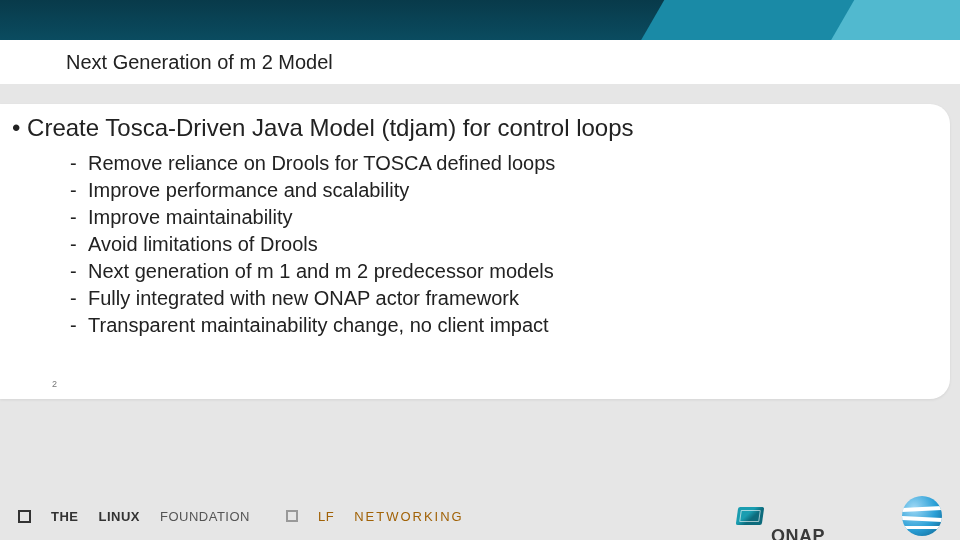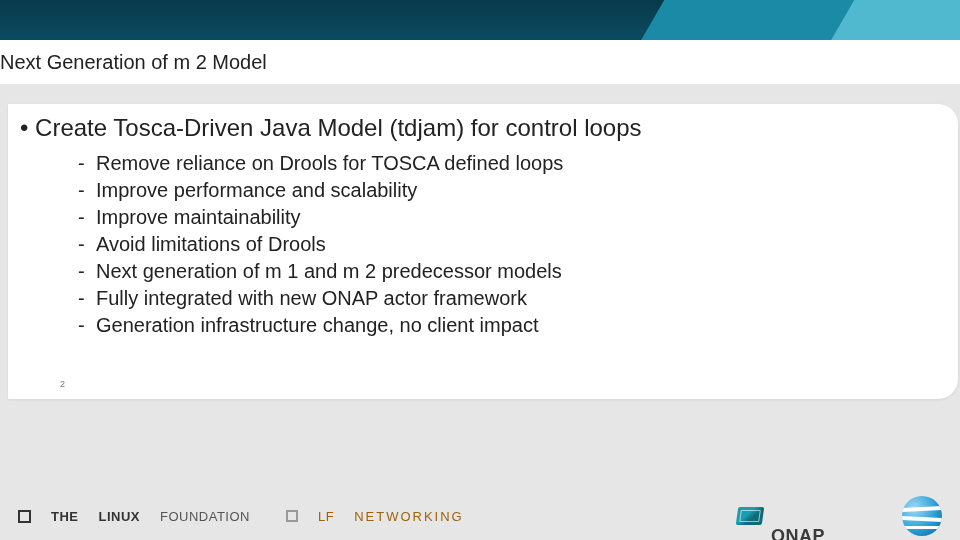--- a/index.html
+++ b/index.html
@@ -27,30 +27,31 @@
     background: #51b9cf;
     transform: skewX(-30deg);
   }
   .title-bar {
     position: absolute;
     left: 0; right: 0; bottom: 0;
     height: 44px;
     background: #ffffff;
     display: flex;
     align-items: center;
+    padding-left: 66px;
   }
   .title-bar span {
     font-size: 20px;
     color: #222;
   }
 
   
   .card {
     position: absolute;
-    left: 8px; top: 104px;
+    left: 0; top: 104px;
     width: 950px;
     background: #fff;
     border-top-right-radius: 20px;
     border-bottom-right-radius: 20px;
     padding: 10px 22px 60px 12px;
     box-shadow: 0 1px 3px rgba(0,0,0,0.08);
   }
   .main-bullet {
     font-size: 24px;
     color: #222;
@@ -154,21 +155,21 @@
 
 <div class="card">
   <div class="main-bullet">Create Tosca-Driven Java Model (tdjam) for control loops</div>
   <ul class="sub-list">
     <li>Remove reliance on Drools for TOSCA defined loops</li>
     <li>Improve performance and scalability</li>
     <li>Improve maintainability</li>
     <li>Avoid limitations of Drools</li>
     <li>Next generation of m 1 and m 2 predecessor models</li>
     <li>Fully integrated with new ONAP actor framework</li>
-    <li>Generation infrastructure change, no client impact</li>
+    <li>Transparent maintainability change, no client impact</li>
   </ul>
   <div class="page-number">2</div>
 </div>
 
 <div class="footer">
   <div class="footer-left">
     <div class="logo logo-lf">
       <span class="square"></span>
       <span>THE</span>
       <span>LINUX</span>

